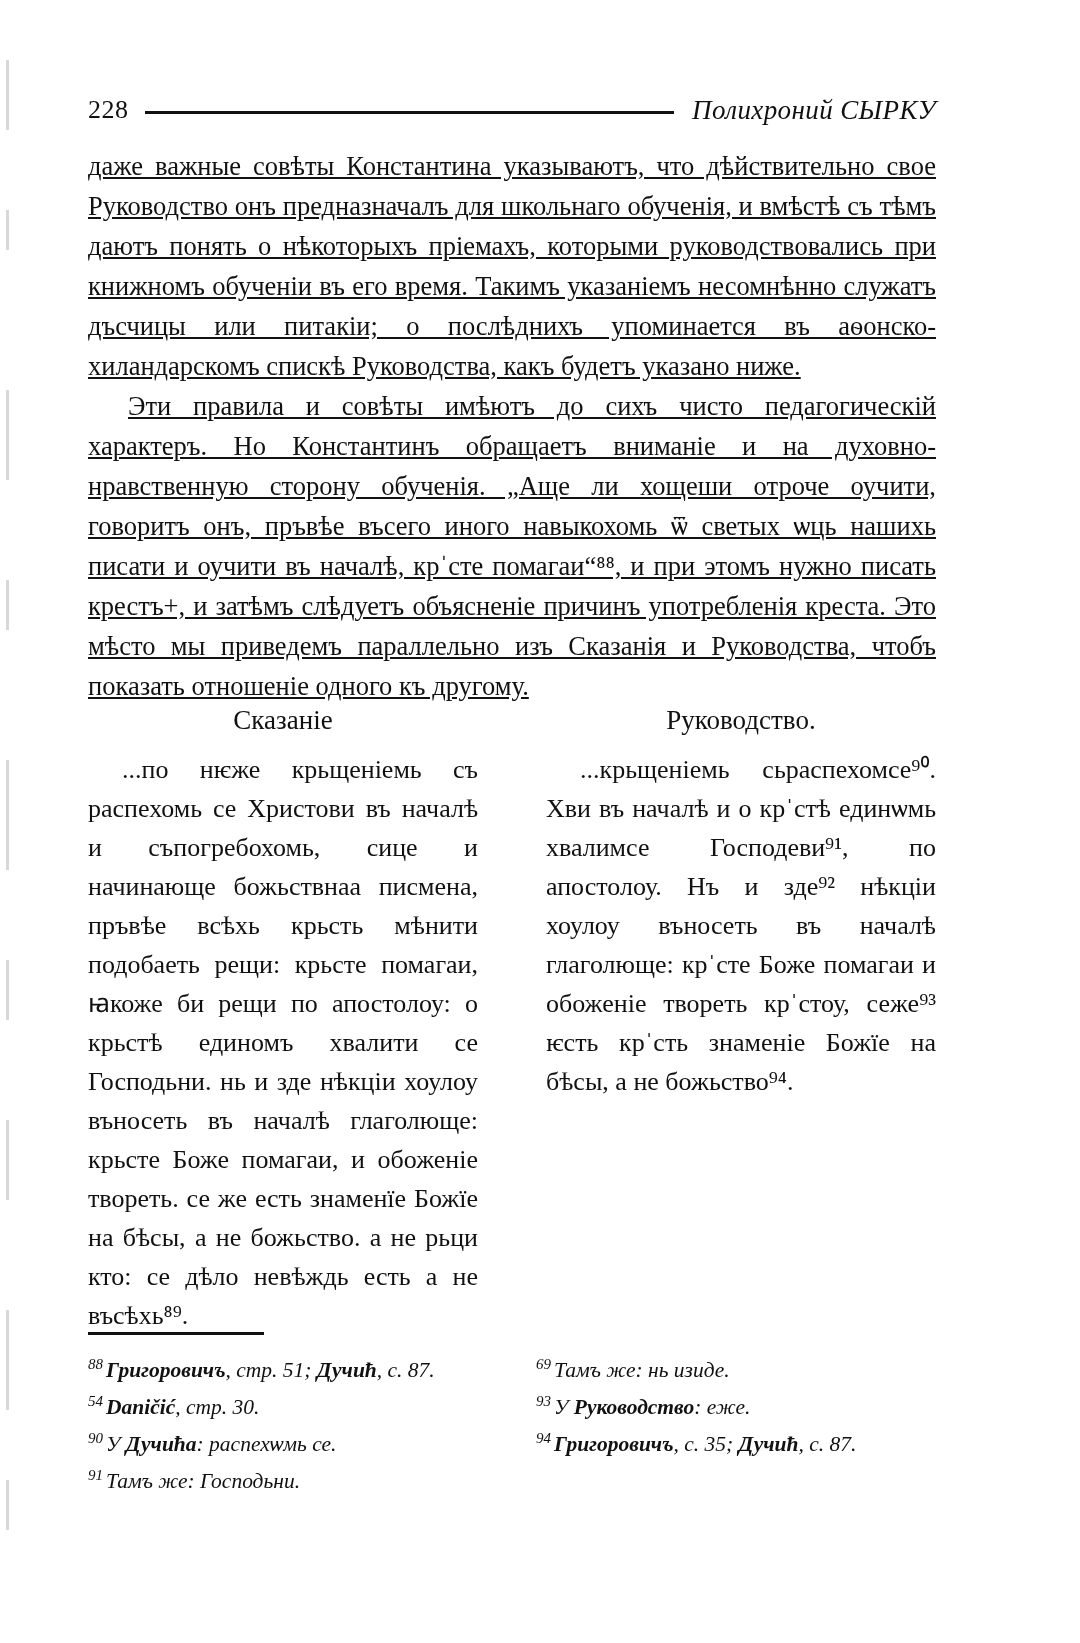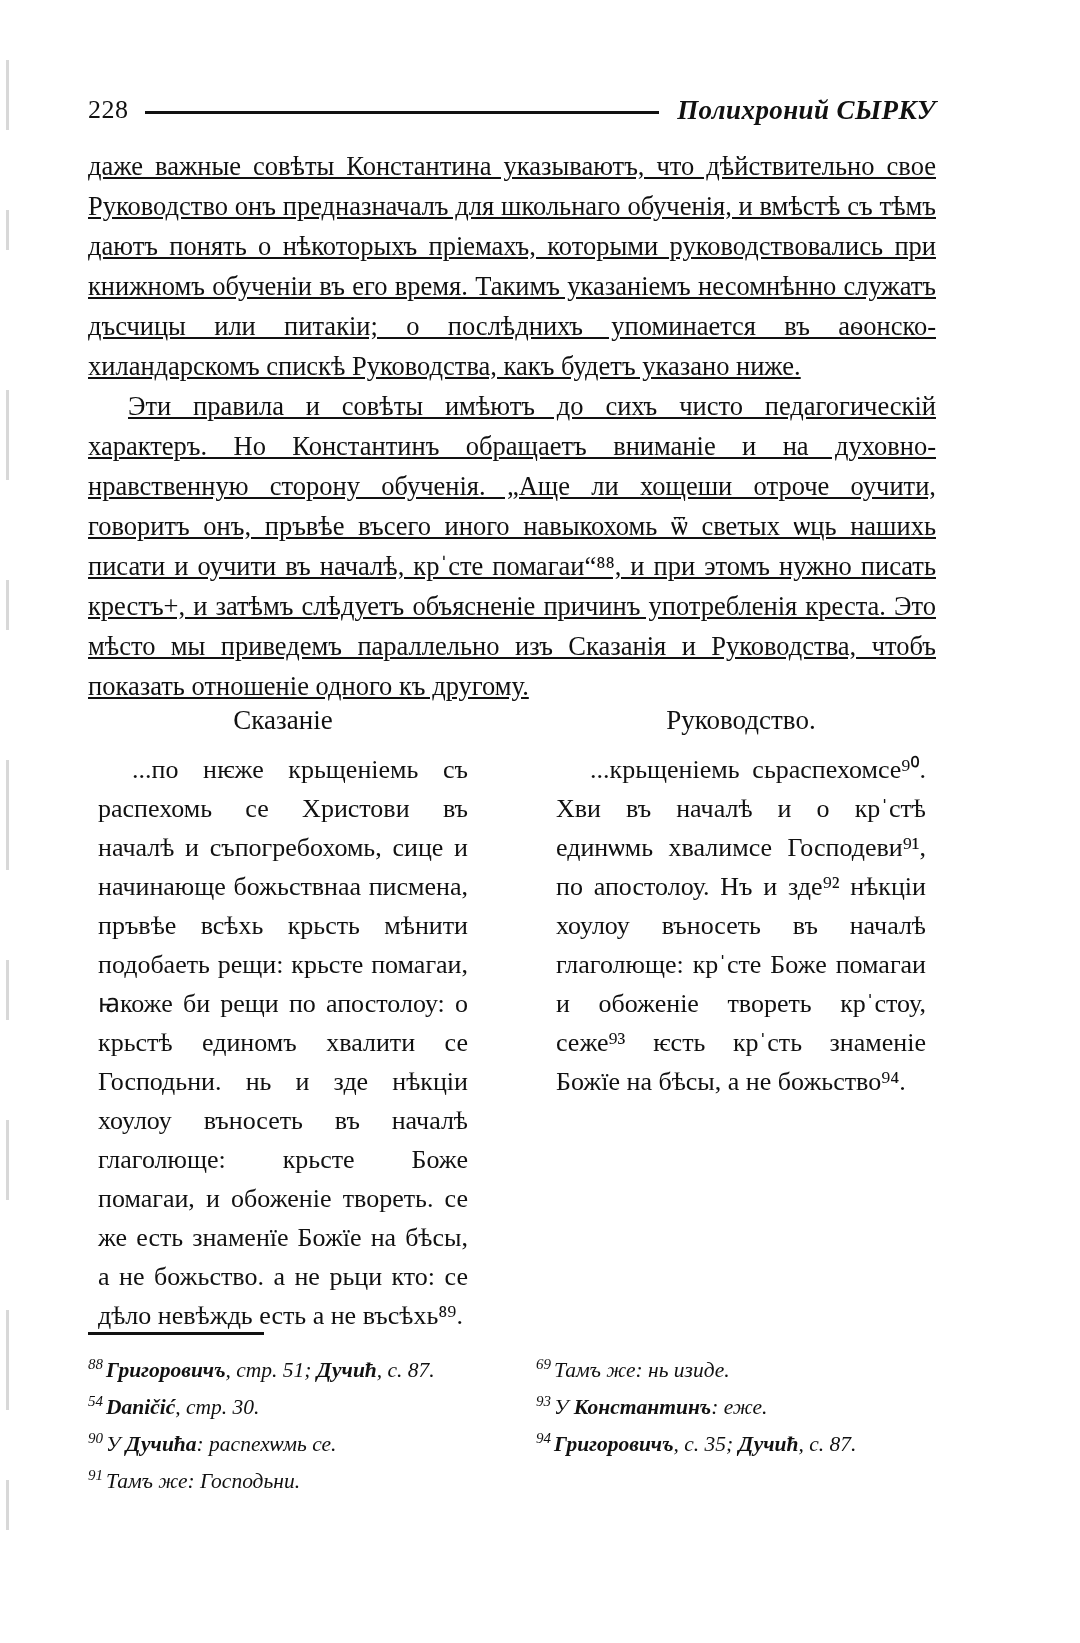--- a/index.html
+++ b/index.html
@@ -58,21 +58,20 @@
     background: #111;
     margin: 0 18px 0 16px;
     position: relative;
     top: 2px;
   }
   .running-title {
     font-style: italic;
     font-size: 27px;
     white-space: nowrap;
     letter-spacing: 0.4px;
-    font-weight: bold;
   }
 
   .body-col {
     position: absolute;
     left: 88px;
     top: 146px;
     width: 848px;
   }
   .para {
     font-size: 26.5px;
@@ -101,21 +100,21 @@
   .col-head {
     text-align: center;
     font-size: 27px;
     line-height: 40px;
     margin: 0 0 10px 0;
   }
   .col-body {
     font-size: 26px;
     line-height: 39px;
     text-align: justify;
-    margin: 10px;
+    margin: 0;
   }
   .col-body.first-line-indent {
     text-indent: 34px;
   }
 
   .notes {
     position: absolute;
     left: 88px;
     top: 1332px;
     width: 848px;
@@ -201,21 +200,21 @@
         </p>
         <p class="note">
           <span class="num">91</span><span>Тамъ же: Господьни.</span>
         </p>
       </div>
       <div class="notes-col">
         <p class="note">
           <span class="num">69</span><span>Тамъ же: нь изиде.</span>
         </p>
         <p class="note">
-          <span class="num">93</span><span>У </span><span class="bold">Константинъ</span><span>: еже.</span>
+          <span class="num">93</span><span>У </span><span class="bold">Руководство</span><span>: еже.</span>
         </p>
         <p class="note">
           <span class="num">94</span><span class="bold">Григоровичъ</span><span>, с. 35; </span><span class="bold">Дучић</span><span>, с. 87.</span>
         </p>
       </div>
     </div>
   </div>
 
 </div>
 

